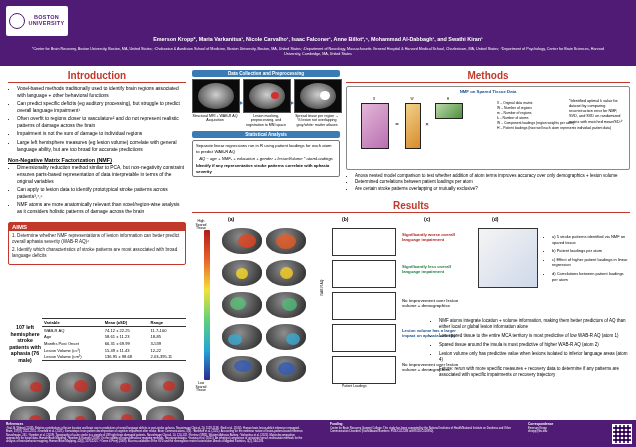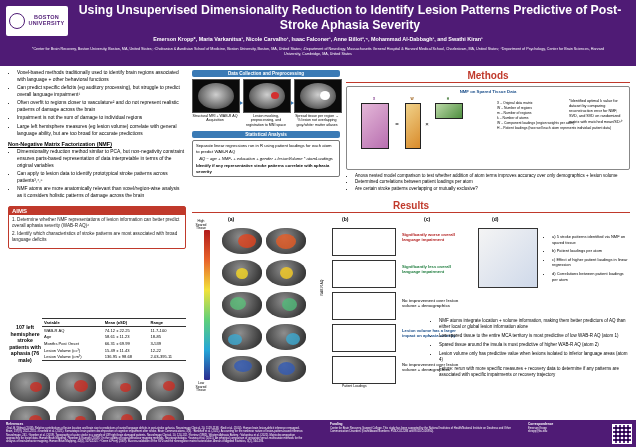--- a/index.html
+++ b/index.html
@@ -102,26 +102,26 @@
 <div class="poster">
 
   <div class="header">
     <div class="bu-logo">
       <div class="bu-seal"></div>
       <div class="bu-text">
         <div>BOSTON</div>
         <div>UNIVERSITY</div>
       </div>
     </div>
-    <div class="title">Using Unsupervised Dimensionality Reduction to Identify Lesion Patterns Predictive of Post-Stroke Aphasia Severity</div>
     <div class="authors">Emerson Kropp*, Maria Varkanitsa¹, Nicole Carvalho¹, Isaac Falconer¹, Anne Billot³,⁴, Mohammad Al-Dabbagh¹, and Swathi Kiran¹</div>
     <div class="affil">*Center for Brain Recovery, Boston University, Boston, MA, United States; ²Chobanian &amp; Avedisian School of Medicine, Boston University, Boston, MA, United States; ³Department of Neurology, Massachusetts General Hospital &amp; Harvard Medical School, Charlestown, MA, United States; ⁴Department of Psychology, Center for Brain Sciences, Harvard University, Cambridge, MA, United States</div>
   </div>
 
   <div class="col" id="introCol">
+    <div class="sec-title">Introduction</div>
     <ul class="bul">
       <li>Voxel-based methods traditionally used to identify brain regions associated with language + other behavioral functions</li>
       <li>Can predict specific deficits (eg auditory processing), but struggle to predict overall language impairment¹</li>
       <li>Often overfit to regions closer to vasculature² and do not represent realistic patterns of damage across the brain</li>
       <li>Impairment is not the sum of damage to individual regions</li>
       <li>Large left hemisphere measures (eg lesion volume) correlate with general language ability, but are too broad for accurate predictions</li>
     </ul>
     <div class="underline">Non-Negative Matrix Factorization (NMF)</div>
     <ul class="bul">
       <li>Dimensionality reduction method similar to PCA, but non-negativity constraint ensures parts-based representation of data interpretable in terms of the original variables</li>

